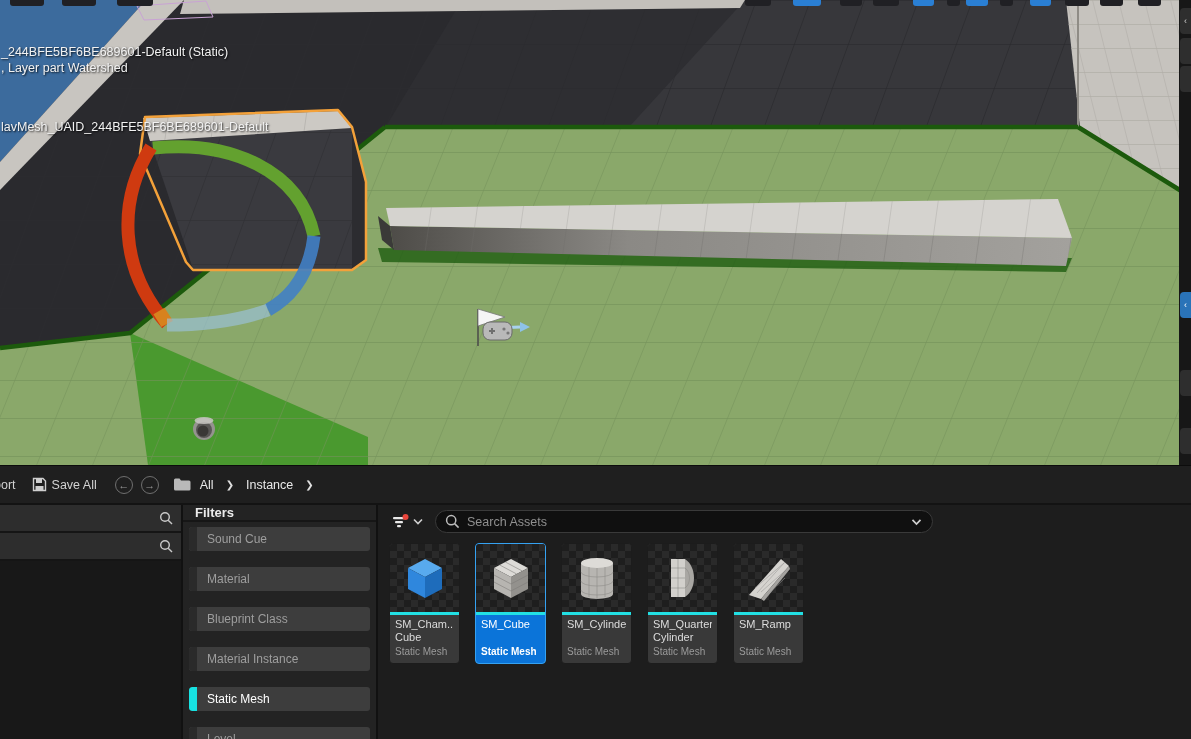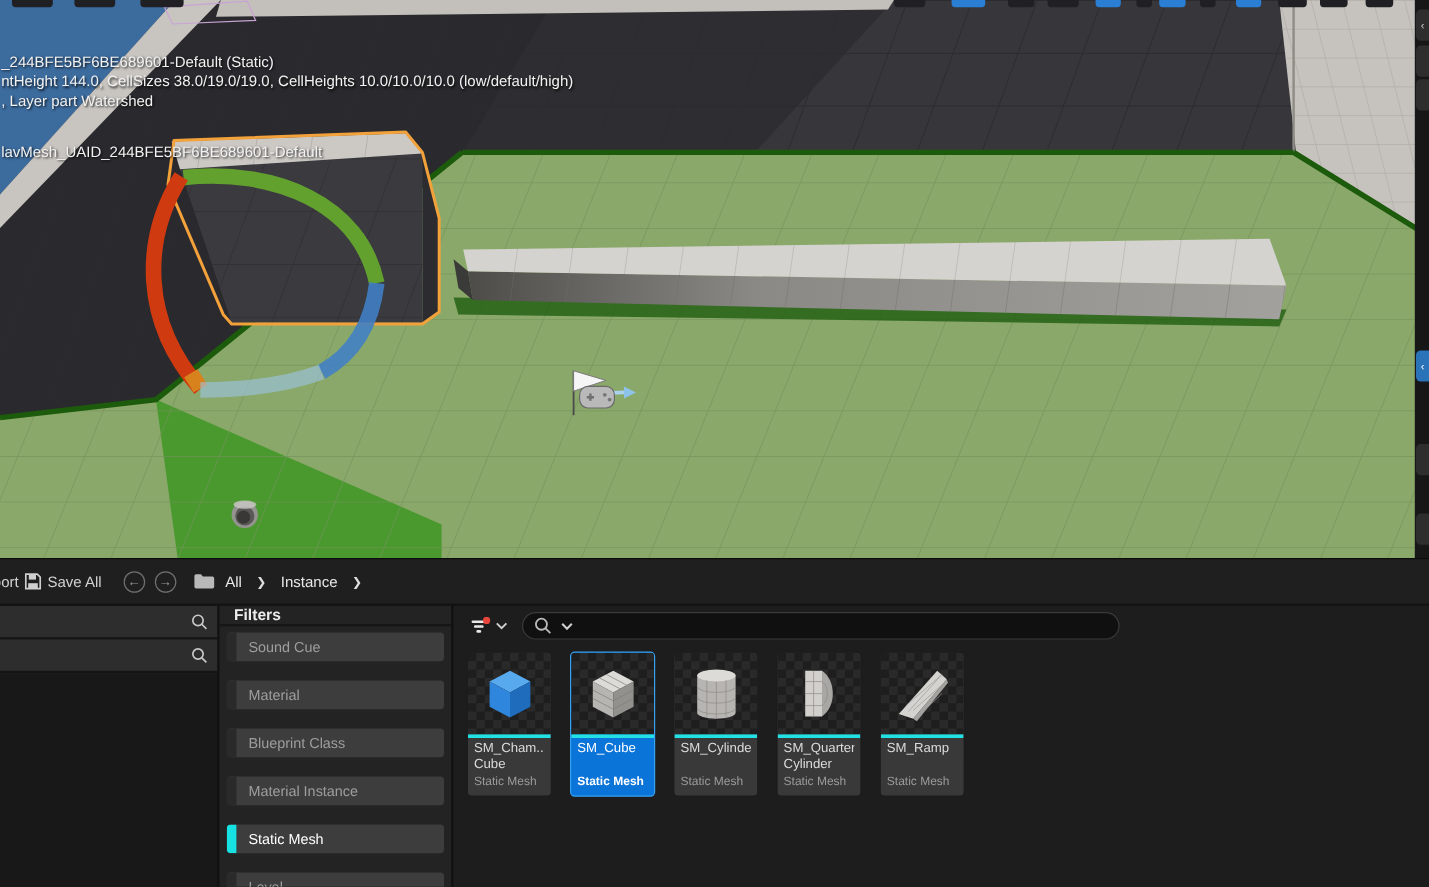--- a/index.html
+++ b/index.html
@@ -24,21 +24,21 @@
   .edge-tab { position:absolute; left:1px; width:11px; height:26px; background:#2e2e2e;
               border-radius:4px 0 0 4px; color:#d0d0d0; font-size:9px; line-height:26px; text-align:center; }
   .edge-tab.blue { background:#2a73b8; color:#fff; }
 
   
   #toolbar { position:absolute; left:0; top:465px; width:1191px; height:40px; background:#1f1f1f;
              border-top:1px solid #0c0c0c; border-bottom:2px solid #131313;
              display:flex; align-items:center; color:#d2d2d2; font-size:12.5px; }
   #toolbar .tb-item { display:flex; align-items:center; }
   #clipped-import { margin-left:-6px; }
-  #save-all { margin-left:4px; gap:5px; }
+  #save-all { margin-left:16px; gap:5px; }
   .nav-circle { width:18px; height:18px; border:1.5px solid #6f6f6f; border-radius:50%;
                 display:flex; align-items:center; justify-content:center; color:#9a9a9a; font-size:11px; }
   #nav-back { margin-left:18px; } #nav-fwd { margin-left:8px; }
   #path-folder { margin-left:14px; }
   .crumb { color:#e8e8e8; }
   .crumb-chev { color:#e0e0e0; margin:0 12px; font-size:10px; }
   #crumb-root { margin-left:8px; }
 
   
   #content { position:absolute; left:0; top:505px; width:1191px; height:234px; display:flex; background:#1d1d1d; }
@@ -188,21 +188,20 @@
       <g>
         <circle cx="204" cy="429" r="11" fill="#95938f"></circle>
         <circle cx="204" cy="430" r="8" fill="#5a5856"></circle>
         <circle cx="203" cy="431" r="5.5" fill="#3a3836"></circle>
         <ellipse cx="204" cy="420.5" rx="9.5" ry="3.5" fill="#c8c6c2" opacity="0.85"></ellipse>
       </g>
     </svg>
 
     <div id="debug-block" class="vp-text">
       <div>_244BFE5BF6BE689601-Default (Static)</div>
-      <div>ntHeight 144.0, CellSizes 38.0/19.0/19.0, CellHeights 10.0/10.0/10.0 (low/default/high)</div>
       <div>, Layer part Watershed</div>
     </div>
     <div id="selection-label" class="vp-text">lavMesh_UAID_244BFE5BF6BE689601-Default</div>
 
     <div>
       <div class="top-frag" style="left:10px;width:34px"></div>
       <div class="top-frag" style="left:62px;width:34px"></div>
       <div class="top-frag" style="left:117px;width:36px"></div>
       <div class="top-frag" style="left:745px;width:26px"></div>
       <div class="top-frag blue" style="left:793px;width:28px"></div>
@@ -320,20 +319,21 @@
           </svg>
           <svg width="10" height="7" viewBox="0 0 10 7">
             <path d="M1 1.5 L5 5.5 L9 1.5" fill="none" stroke="#cfcfcf" stroke-width="1.6"></path>
           </svg>
         </span>
         <div id="search-pill">
           <svg class="mag" width="15" height="15" viewBox="0 0 15 15">
             <circle cx="6.2" cy="6.2" r="4.6" fill="none" stroke="#bdbdbd" stroke-width="1.5"></circle>
             <line x1="9.6" y1="9.6" x2="13.6" y2="13.6" stroke="#bdbdbd" stroke-width="1.5"></line>
           </svg>
+          <input type="text" placeholder="Search Assets" style="">
           <svg class="chev" width="11" height="8" viewBox="0 0 11 8">
             <path d="M1.5 1.8 L5.5 6 L9.5 1.8" fill="none" stroke="#cfcfcf" stroke-width="1.7"></path>
           </svg>
         </div>
       </div>
 
       <div id="tiles">
 
         <div class="tile">
           <div class="thumb">

